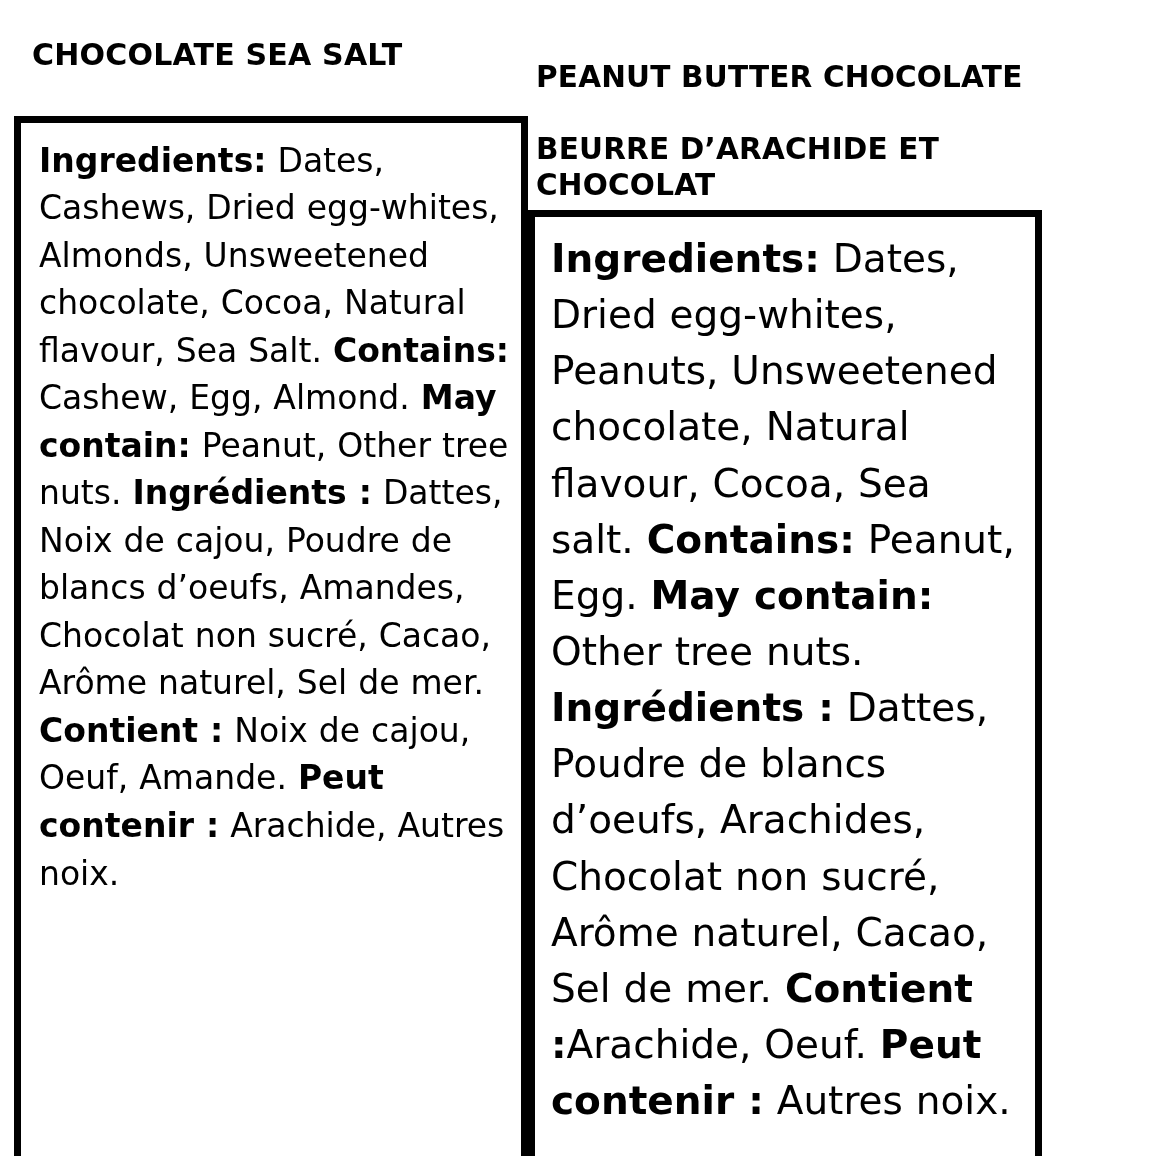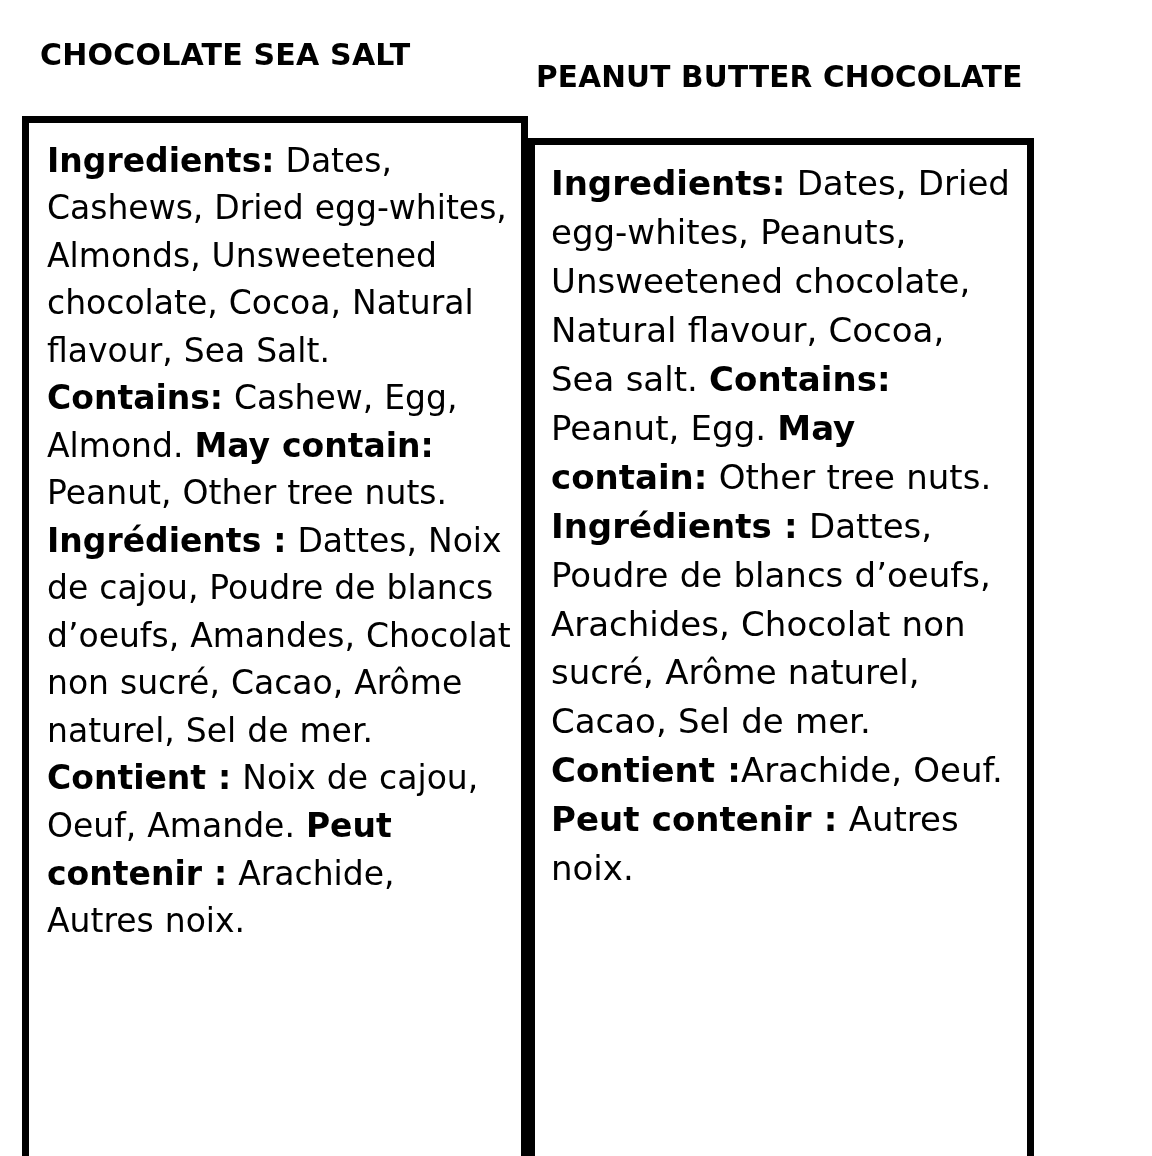--- a/index.html
+++ b/index.html
@@ -12,21 +12,21 @@
     height: 1156px;
     font-family: "DejaVu Sans", sans-serif;
     color: #000000;
     -webkit-font-smoothing: antialiased;
   }
 
   .label-sheet {
     width: 1056px;
     height: 1156px;
     box-sizing: border-box;
-    padding: 0 22px;
+    padding: 0 14px;
     display: flex;
     flex-direction: row;
     align-items: flex-start;
     justify-content: space-between;
   }
 
   .panel {
     width: 562px;
     display: flex;
     flex-direction: column;
@@ -68,21 +68,21 @@
 
   .ing-text .lead {
     font-weight: bold;
   }
 
   .ing-text .seg {
     display: inline;
   }
 
   .right .ing-text {
-    font-size: 34px;
+    font-size: 39px;
   }
 </style>
 </head>
 <body>
 
 <div class="label-sheet">
 
   <div class="panel">
     <div class="panel-heading">
       <span>CHOCOLATE SEA SALT</span><br>
@@ -90,20 +90,21 @@
     <div class="panel-box">
       <div class="ing-text">
         <span class="seg"><span class="lead">Ingredients:</span><span> Dates, Cashews, Dried egg-whites, Almonds, Unsweetened chocolate, Cocoa, Natural flavour, Sea Salt. </span></span><span class="seg"><span class="lead">Contains:</span><span> Cashew, Egg, Almond. </span></span><span class="seg"><span class="lead">May contain:</span><span> Peanut, Other tree nuts. </span></span><span class="seg"><span class="lead">Ingrédients :</span><span> Dattes, Noix de cajou, Poudre de blancs d’oeufs, Amandes, Chocolat non sucré, Cacao, Arôme naturel, Sel de mer. </span></span><span class="seg"><span class="lead">Contient :</span><span> Noix de cajou, Oeuf, Amande. </span></span><span class="seg"><span class="lead">Peut contenir :</span><span> Arachide, Autres noix.</span></span>
       </div>
     </div>
   </div>
 
   <div class="panel right">
     <div class="panel-heading right">
       <span>PEANUT BUTTER CHOCOLATE</span><br>
+      <span>BEURRE D’ARACHIDE ET CHOCOLAT</span>
     </div>
     <div class="panel-box right">
       <div class="ing-text">
         <span class="seg"><span class="lead">Ingredients:</span><span> Dates, Dried egg-whites, Peanuts, Unsweetened chocolate, Natural flavour, Cocoa, Sea salt. </span></span><span class="seg"><span class="lead">Contains:</span><span> Peanut, Egg. </span></span><span class="seg"><span class="lead">May contain:</span><span> Other tree nuts. </span></span><span class="seg"><span class="lead">Ingrédients :</span><span> Dattes, Poudre de blancs d’oeufs, Arachides, Chocolat non sucré, Arôme naturel, Cacao, Sel de mer. </span></span><span class="seg"><span class="lead">Contient :</span><span>Arachide, Oeuf. </span></span><span class="seg"><span class="lead">Peut contenir :</span><span> Autres noix.</span></span>
       </div>
     </div>
   </div>
 
 </div>
 

